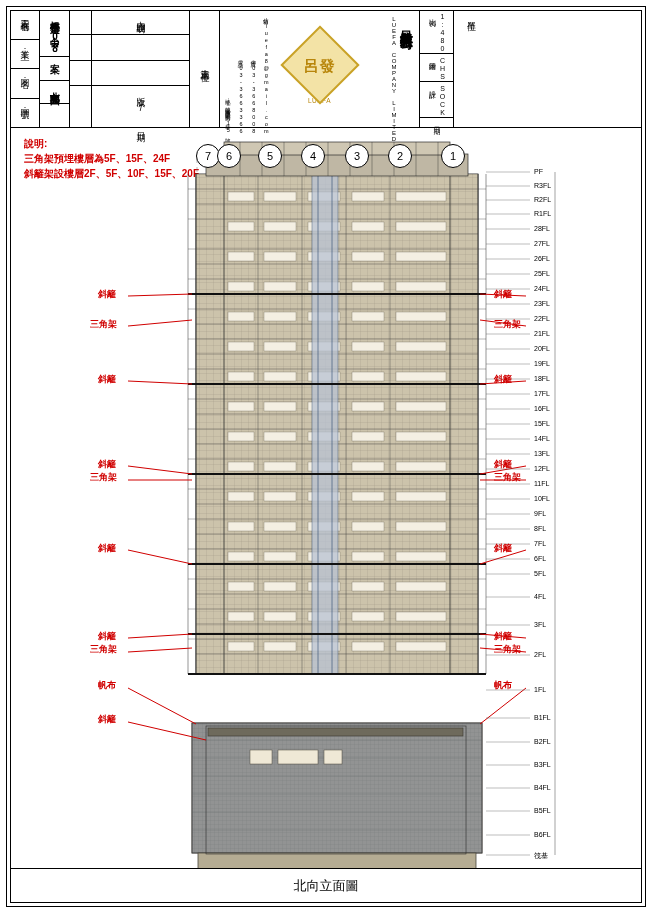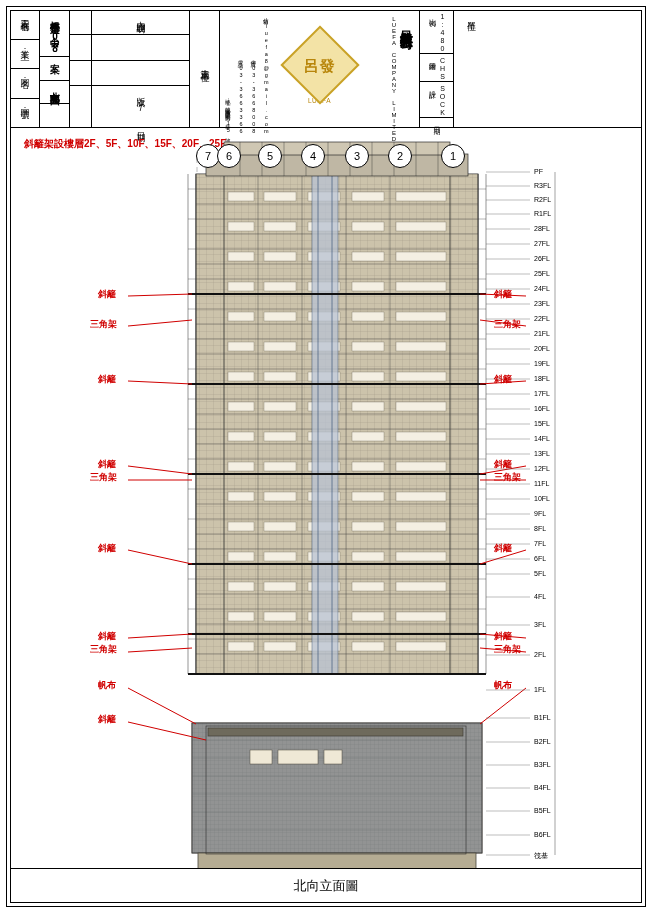--- a/index.html
+++ b/index.html
@@ -170,20 +170,22 @@
         <span class="vtext">日期</span>
       </div>
     </div>
 
     <div class="tb-cell col-sheet">
       <span class="vtext tb-label">單位</span>
     </div>
   </div>
 
   <div class="notes">
+    <div class="nt-title">說明:</div>
+    <div>三角架預埋樓層為5F、15F、24F</div>
     <div>斜籬架設樓層2F、5F、10F、15F、20F、25F</div>
   </div>
 
   <div id="drawing">
     <svg class="elev-svg" width="632" height="740" viewBox="0 0 632 740">
       <defs>
         <pattern id="floorgrid" width="7" height="7" patternUnits="userSpaceOnUse">
           <rect width="7" height="7" fill="#c9bfa5"></rect>
           <path d="M0 0 H7 M0 0 V7" stroke="#6a6050" stroke-width="0.4"></path>
         </pattern>

